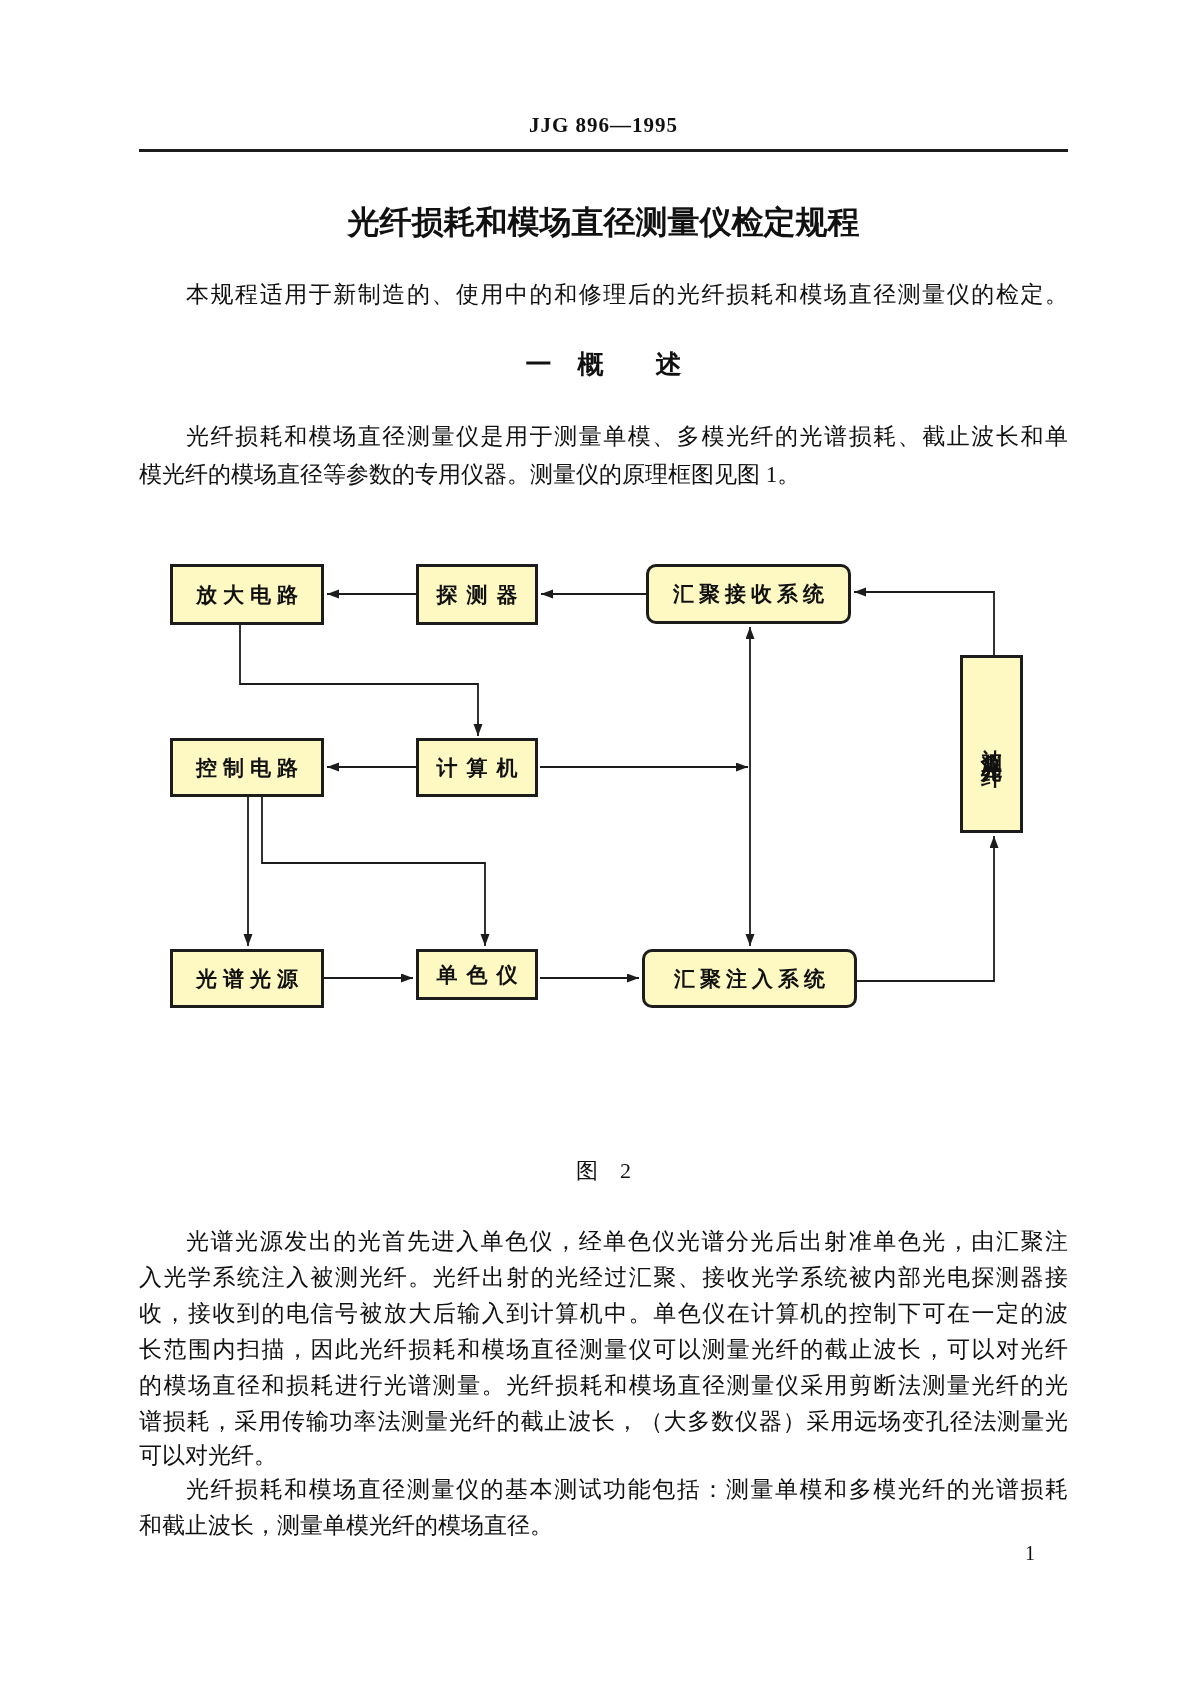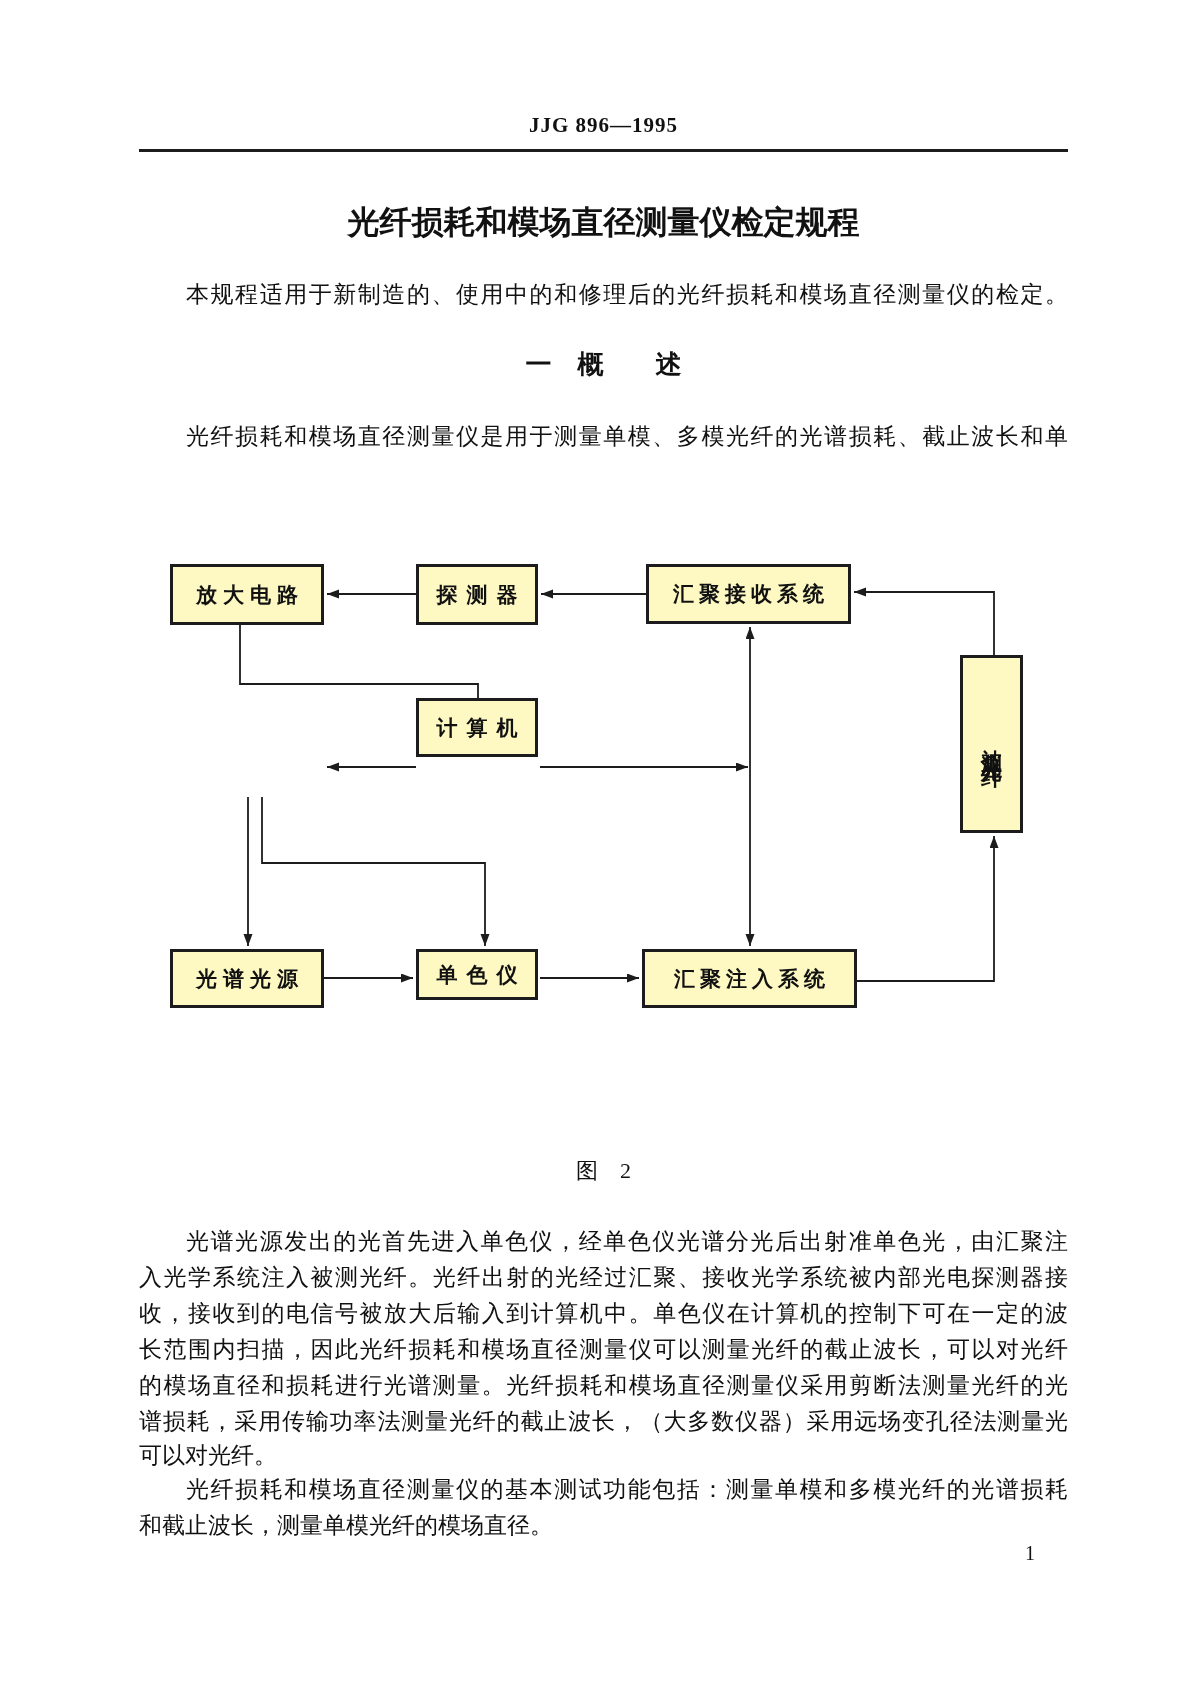--- a/index.html
+++ b/index.html
@@ -51,41 +51,42 @@
   .diagram-layer svg{position:absolute;left:0;top:0;}
   .dbox{
     position:absolute;box-sizing:border-box;
     border:3px solid #1c1c1c;background:#fef9c3;
     display:flex;align-items:center;justify-content:center;
     font-family:"Liberation Sans","DejaVu Sans",sans-serif;
     font-weight:bold;font-size:21px;color:#111111;
   }
   .ls3{letter-spacing:9px;text-indent:9px;}
   .ls4{letter-spacing:6px;text-indent:6px;}
-  .ls6{letter-spacing:5px;text-indent:5px;}
+  .ls6{letter-spacing:5px;text-indent:5px;border-radius:10px;}
   .vert{
     writing-mode:vertical-rl;text-orientation:upright;
     letter-spacing:6px;text-indent:0;
   }
 </style>
 </head>
 <body>
 
 <div class="page">
 
   <div class="abs header-code">JJG 896—1995</div>
   <div class="abs rule"></div>
 
   <div class="abs doc-title">光纤损耗和模场直径测量仪检定规程</div>
 
   <div class="abs line just indent" style="top:263px;margin-top:13px;">本规程适用于新制造的、使用中的和修理后的光纤损耗和模场直径测量仪的检定。</div>
 
   <div class="abs section-heading">一　概　　述</div>
 
   <div class="abs line just indent" style="top:418px;">光纤损耗和模场直径测量仪是用于测量单模、多模光纤的光谱损耗、截止波长和单</div>
+  <div class="abs line" style="top:456px;">模光纤的模场直径等参数的专用仪器。测量仪的原理框图见图 1。</div>
 
   <div class="abs diagram-layer">
     <svg width="1191" height="1684" viewBox="0 0 1191 1684">
       <defs>
         <marker id="arr" markerWidth="14" markerHeight="11" refX="12" refY="4.5" orient="auto" markerUnits="userSpaceOnUse">
           <path d="M0,0 L12,4.5 L0,9 Z" fill="#1c1c1c"></path>
         </marker>
       </defs>
       <g fill="none" stroke="#1c1c1c" stroke-width="1.8">
         <path d="M416,594 L327,594" marker-end="url(#arr)"></path>
@@ -109,21 +110,24 @@
     </div>
     <div class="dbox ls3" style="left:416px;top:564px;width:122px;height:61px;">
       <span>探测器</span>
     </div>
     <div class="dbox ls6" style="left:646px;top:564px;width:205px;height:60px;">
       <span>汇聚接收系统</span>
     </div>
     <div class="dbox vert" style="left:960px;top:655px;width:63px;height:178px;">
       <span>被测光纤</span>
     </div>
-    <div class="dbox ls3" style="left:416px;top:698px;width:122px;height:59px;">
+    <div class="dbox ls4" style="left:170px;top:738px;width:154px;height:59px;">
+      <span>控制电路</span>
+    </div>
+    <div class="dbox ls3" style="left:416px;top:738px;width:122px;height:59px;">
       <span>计算机</span>
     </div>
     <div class="dbox ls4" style="left:170px;top:949px;width:154px;height:59px;">
       <span>光谱光源</span>
     </div>
     <div class="dbox ls3" style="left:416px;top:949px;width:122px;height:51px;">
       <span>单色仪</span>
     </div>
     <div class="dbox ls6" style="left:642px;top:949px;width:215px;height:59px;">
       <span>汇聚注入系统</span>

